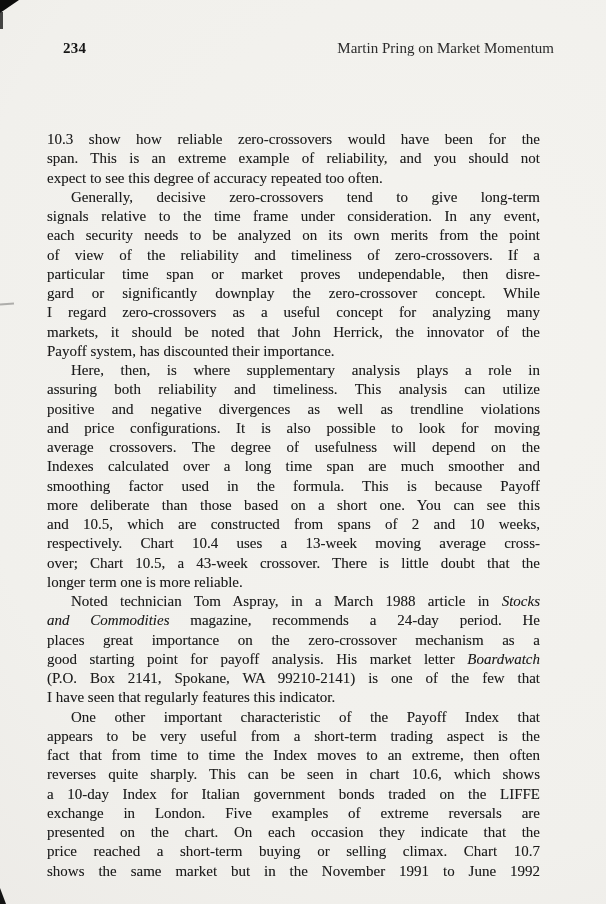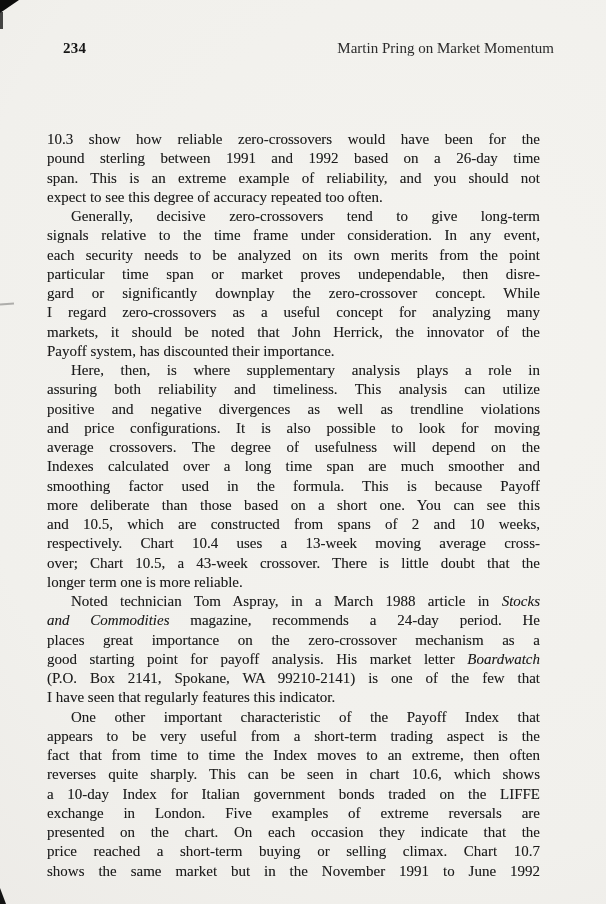--- a/index.html
+++ b/index.html
@@ -72,26 +72,26 @@
   <div class="art art-bl"></div>
   <div class="art art-br"></div>
 
   <div class="header-row">
     <span class="page-number">234</span>
     <span class="running-title">Martin Pring on Market Momentum</span>
   </div>
 
   <div class="bodytext">
       <div class="line"><span>10.3 show how reliable zero-crossovers would have been for the</span></div>
-      <div class="line"><span>pound sterling between 1991 and 1992 based on a 26-day time</span></div>
       <div class="line"><span>span. This is an extreme example of reliability, and you should not</span></div>
       <div class="line end"><span>expect to see this degree of accuracy repeated too often.</span></div>
       <div class="line ind"><span>Generally, decisive zero-crossovers tend to give long-term</span></div>
       <div class="line"><span>signals relative to the time frame under consideration. In any event,</span></div>
       <div class="line"><span>each security needs to be analyzed on its own merits from the point</span></div>
+      <div class="line"><span>of view of the reliability and timeliness of zero-crossovers. If a</span></div>
       <div class="line"><span>particular time span or market proves undependable, then disre-</span></div>
       <div class="line"><span>gard or significantly downplay the zero-crossover concept. While</span></div>
       <div class="line"><span>I regard zero-crossovers as a useful concept for analyzing many</span></div>
       <div class="line"><span>markets, it should be noted that John Herrick, the innovator of the</span></div>
       <div class="line end"><span>Payoff system, has discounted their importance.</span></div>
       <div class="line ind"><span>Here, then, is where supplementary analysis plays a role in</span></div>
       <div class="line"><span>assuring both reliability and timeliness. This analysis can utilize</span></div>
       <div class="line"><span>positive and negative divergences as well as trendline violations</span></div>
       <div class="line"><span>and price configurations. It is also possible to look for moving</span></div>
       <div class="line"><span>average crossovers. The degree of usefulness will depend on the</span></div>

